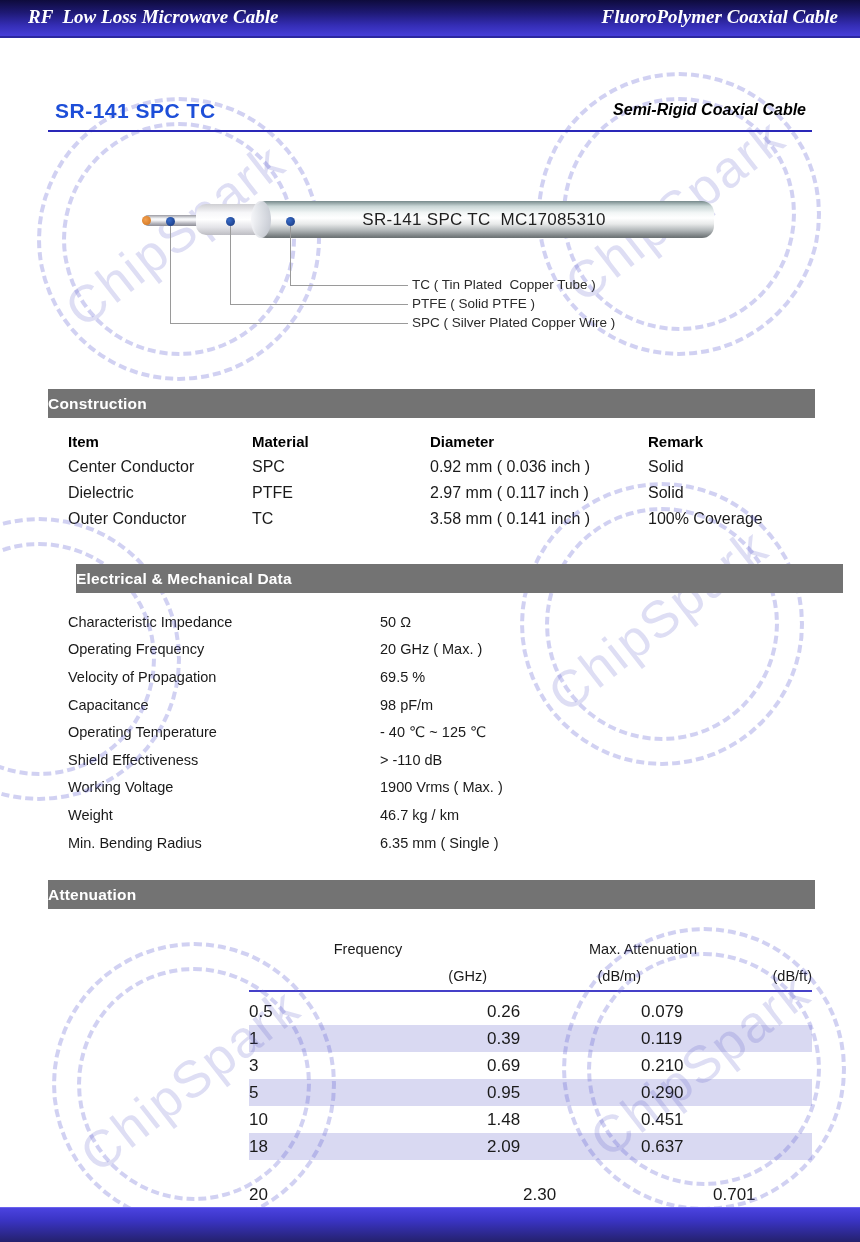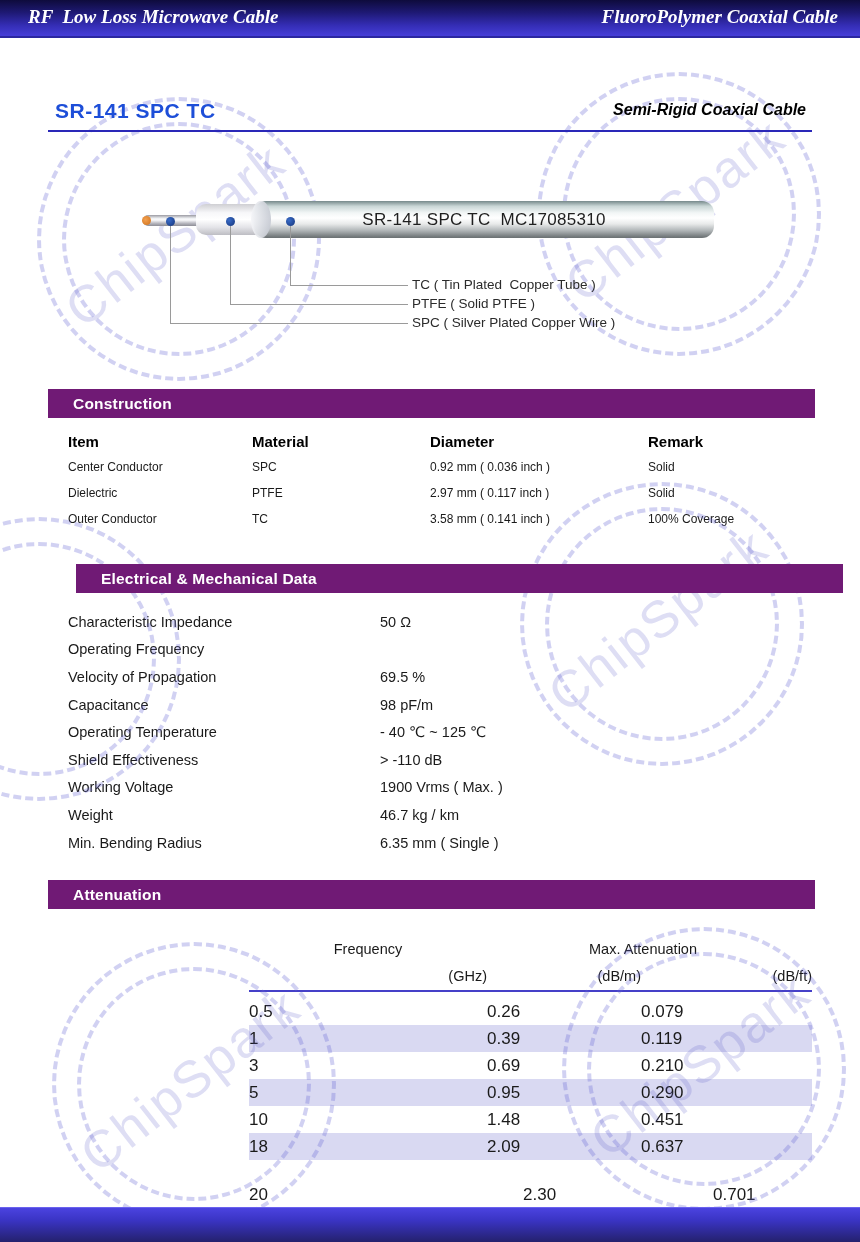--- a/index.html
+++ b/index.html
@@ -75,26 +75,26 @@
     position:absolute; width:9px; height:9px; border-radius:50%;
     background:radial-gradient(circle at 35% 35%,#3a6cc8,#13337a);
   }
   .lead{position:absolute; background:#9a9a9a;}
   .callout-label{
     position:absolute; left:412px; font-size:13.5px; color:#2b2b2b; white-space:pre; line-height:14px;
   }
   
   .sec-bar{
     position:absolute; left:48px; width:767px; height:29px; z-index:3;
-    background:#701a75; color:#ffffff; font-weight:bold; font-size:15.5px;
-    line-height:29px; padding-left:25px; box-sizing:border-box; letter-spacing:0.2px;
+    background:#737373; color:#ffffff; font-weight:bold; font-size:15.5px;
+    line-height:29px; box-sizing:border-box; letter-spacing:0.2px;
   }
   
   .con-table{position:absolute; left:68px; top:428px; width:740px; z-index:1;}
-  .con-row{display:grid; grid-template-columns:184px 178px 218px 1fr; height:26px; align-items:center; font-size:12px;}
+  .con-row{display:grid; grid-template-columns:184px 178px 218px 1fr; height:26px; align-items:center; font-size:16px;}
   .con-row.head{font-weight:bold; font-size:15px; color:#000;}
   
   .elec-list{position:absolute; left:68px; top:608px; width:700px; z-index:1;}
   .elec-row{display:grid; grid-template-columns:312px 1fr; height:27.6px; align-items:center; font-size:14.5px;}
   
   .att-head1{position:absolute; top:941px; font-size:14.5px; z-index:1; text-align:center;}
   .att-head2{position:absolute; top:968px; font-size:14.5px; z-index:1; text-align:right;}
   .att-rule{position:absolute; left:249px; top:990px; width:563px; height:2px; background:#4540c8; z-index:1;}
   .att-rows{position:absolute; left:249px; top:998px; width:563px; z-index:1;}
   .att-row{display:grid; grid-template-columns:238px 154px 171px; height:27px; align-items:center; font-size:17px; text-align:left;}
@@ -198,20 +198,21 @@
   </div>
 
   <div class="sec-bar" style="top:564px;margin-left:28px;">Electrical &amp; Mechanical Data</div>
   <div class="elec-list">
     <div class="elec-row">
       <span>Characteristic Impedance</span>
       <span>50 Ω</span>
     </div>
     <div class="elec-row">
       <span>Operating Frequency</span>
+      <span>20 GHz ( Max. )</span>
     </div>
     <div class="elec-row">
       <span>Velocity of Propagation</span>
       <span>69.5 %</span>
     </div>
     <div class="elec-row">
       <span>Capacitance</span>
       <span>98 pF/m</span>
     </div>
     <div class="elec-row">

